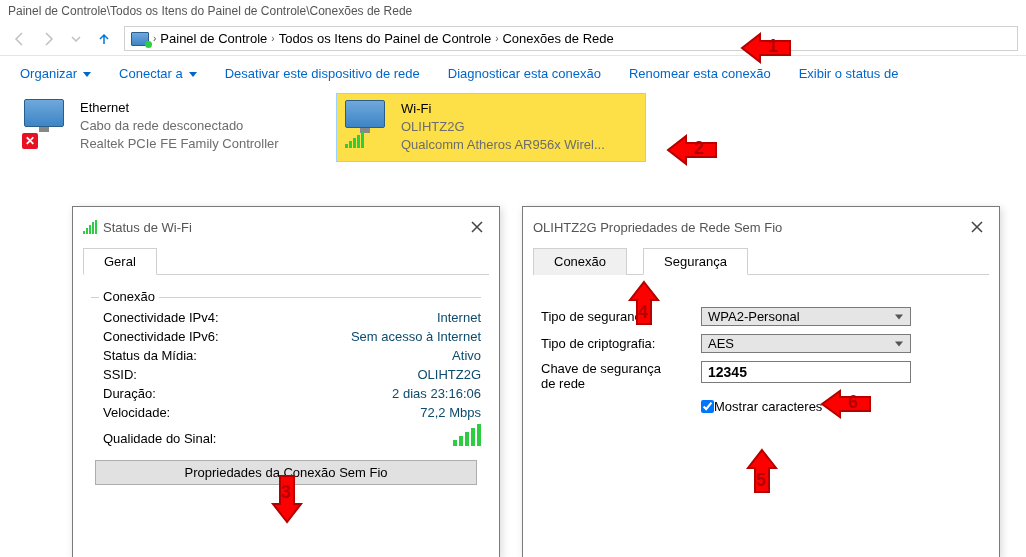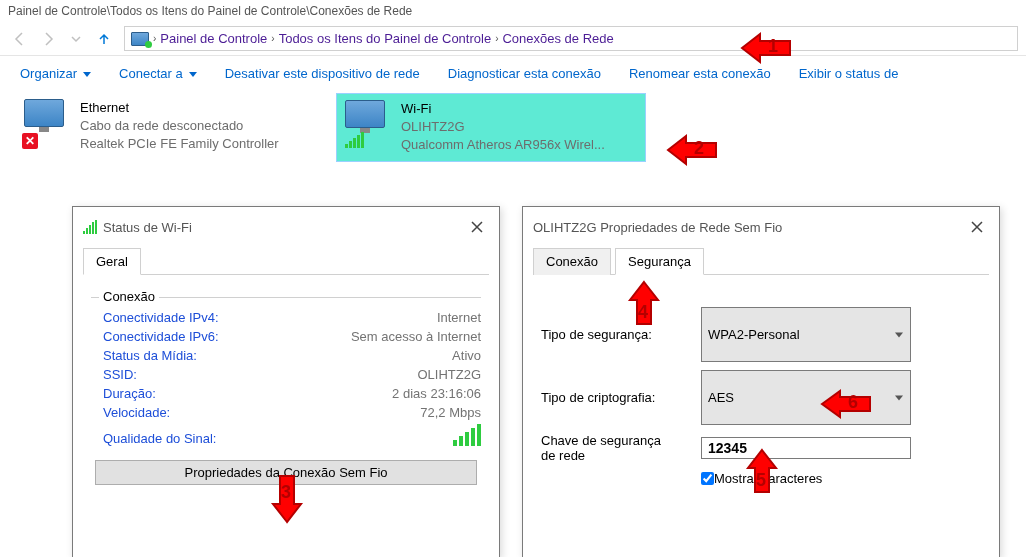--- a/index.html
+++ b/index.html
@@ -3,59 +3,59 @@
 <meta charset="utf-8">
 <style>
 *{box-sizing:border-box;font-family:"Segoe UI",Tahoma,sans-serif;font-size:13px;margin:0;padding:0}
 body{background:#fff;width:1026px;height:557px;overflow:hidden;color:#000;position:relative}
 .titlebar{background:#fff;padding:4px 8px;color:#555;font-size:12px}
 .navbar{display:flex;align-items:center;padding:4px 8px;gap:8px;border-bottom:1px solid #e5e5e5}
 .nav-arrows{display:flex;gap:4px;align-items:center}
 .nav-btn{width:24px;height:24px;display:flex;align-items:center;justify-content:center;color:#c0c0c0;cursor:default}
 .nav-btn.enabled{color:#0078d7}
 .address{flex:1;display:flex;align-items:center;gap:4px;padding:4px 6px;border:1px solid #d0d0d0;background:#fff}
-.crumb{color:#4c1d95}
+.crumb{color:#000000}
 .crumb-sep{color:#555;font-size:10px}
 .toolbar{display:flex;gap:28px;padding:10px 20px;color:#0066cc}
 .toolbar .tb-item{cursor:pointer}
 .toolbar .tb-item.dd::after{content:"";display:inline-block;margin-left:6px;border-left:4px solid transparent;border-right:4px solid transparent;border-top:5px solid #0066cc;vertical-align:middle}
 .adapters{display:flex;gap:10px;padding:2px 16px 12px 16px}
 .adapter{display:flex;gap:8px;padding:6px 8px;width:310px;align-items:flex-start}
-.adapter.selected{background:#5eead4;border:1px solid #99d1ff}
+.adapter.selected{background:#fde047;border:1px solid #99d1ff}
 .adapter .ico{width:48px;height:48px;position:relative;flex-shrink:0}
 .monitor{width:40px;height:28px;background:linear-gradient(#6fa8dc,#3d85c6);border:1px solid #2b5d8b;border-radius:2px;position:relative}
 .monitor::after{content:"";position:absolute;bottom:-6px;left:14px;width:10px;height:5px;background:#888}
 .bars{position:absolute;bottom:0;left:0;display:flex;align-items:flex-end;gap:1px}
 .bars span{width:3px;background:#2ecc40}
 .adapter .txt{line-height:1.4}
 .adapter .name{color:#000}
 .adapter .l2,.adapter .l3{color:#6d6d6d}
 .redx{position:absolute;bottom:-2px;left:-2px;width:16px;height:16px;background:#e81123;color:#fff;font-weight:bold;font-size:12px;text-align:center;line-height:16px;border-radius:2px}
 .dialog{position:absolute;background:#fff;border:1px solid #7a7a7a;box-shadow:2px 2px 8px rgba(0,0,0,.15)}
 .dialog .dlg-head{display:flex;align-items:center;justify-content:space-between;padding:8px 10px}
 .dialog .dlg-title{color:#555;display:flex;align-items:center;gap:6px}
 .dialog .dlg-close{width:24px;height:24px;display:flex;align-items:center;justify-content:center;color:#444;cursor:pointer}
 #status-dlg{left:72px;top:206px;width:428px;height:352px}
 #props-dlg{left:522px;top:206px;width:478px;height:352px}
 .tabstrip{display:flex;border-bottom:1px solid #d0d0d0;margin:0 10px}
-.tab{padding:5px 12px;background:#f0f0f0;border:1px solid #d0d0d0;border-bottom:none;margin-right:4px;position:relative;top:1px;cursor:pointer}
+.tab{padding:5px 20px;background:#f0f0f0;border:1px solid #d0d0d0;border-bottom:none;margin-right:16px;position:relative;top:1px;cursor:pointer}
 .tab.active{background:#fff;border-bottom:1px solid #fff}
 .panel{padding:12px 18px}
 .groupbox{border:1px solid #d0d0d0;padding:10px 12px;position:relative;margin-top:10px}
 .groupbox .legend{position:absolute;top:-9px;left:8px;background:#fff;padding:0 4px}
 .kv{display:flex;justify-content:space-between;margin:4px 0 4px 12px}
-.kv .k{color:#1d4ed8}
-.kv .v{color:#737373}
+.kv .k{color:#000000}
+.kv .v{color:#0c4a6e}
 .sigbars{display:flex;align-items:flex-end;gap:2px;height:22px}
 .sigbars span{width:4px;background:#2ecc40}
 .btnrow{display:flex;gap:10px;margin-top:14px;padding:0 4px}
 .btn{padding:4px 10px;background:#e1e1e1;border:1px solid #adadad;cursor:pointer;text-align:center}
 .formrow{display:flex;align-items:center;margin:8px 0}
 .formrow .lbl{width:160px}
-.sel,.inp{border:1px solid #7a7a7a;padding:19px 6px;width:210px;background:#fff;font-family:inherit}
+.sel,.inp{border:1px solid #7a7a7a;padding:1px 6px;width:210px;background:#fff;font-family:inherit}
 .sel{background:#e5e5e5;appearance:none;position:relative}
 .selwrap{position:relative;width:210px}
 .selwrap::after{content:"";position:absolute;right:8px;top:50%;transform:translateY(-50%);border-left:4px solid transparent;border-right:4px solid transparent;border-top:5px solid #555;pointer-events:none}
 .inp{font-weight:bold;font-size:14px;padding:2px 6px}
 .chkrow{margin-left:160px;margin-top:4px;display:flex;align-items:center;gap:0}
 .annot{position:absolute;pointer-events:none}
 .annot svg{overflow:visible}
 .arrow-left polygon,.arrow-down polygon,.arrow-up polygon{fill:#ff0000;stroke:#b40000;stroke-width:2}
 .annot .num{position:absolute;color:#b40000;font-weight:bold;font-size:18px}
 .cp-icon{width:18px;height:14px;background:linear-gradient(#6fa8dc,#3d85c6);border:1px solid #2b5d8b;border-radius:1px;display:inline-block;position:relative}
@@ -225,21 +225,21 @@
   <div class="panel">
     <div style="height:12px"></div>
     <div class="formrow">
       <div class="lbl">Tipo de segurança:</div>
       <div class="selwrap"><select class="sel"><option>WPA2-Personal</option></select></div>
     </div>
     <div class="formrow">
       <div class="lbl">Tipo de criptografia:</div>
       <div class="selwrap"><select class="sel"><option>AES</option></select></div>
     </div>
-    <div class="formrow" style="align-items:center">
+    <div class="formrow" style="align-items:flex-start">
       <div class="lbl">
         <div>Chave de segurança</div>
         <div>de rede</div>
       </div>
       <input class="inp" value="12345" style="">
     </div>
     <div class="chkrow">
       <input type="checkbox" checked="" style="">
       <span>Mostrar caracteres</span>
     </div>

